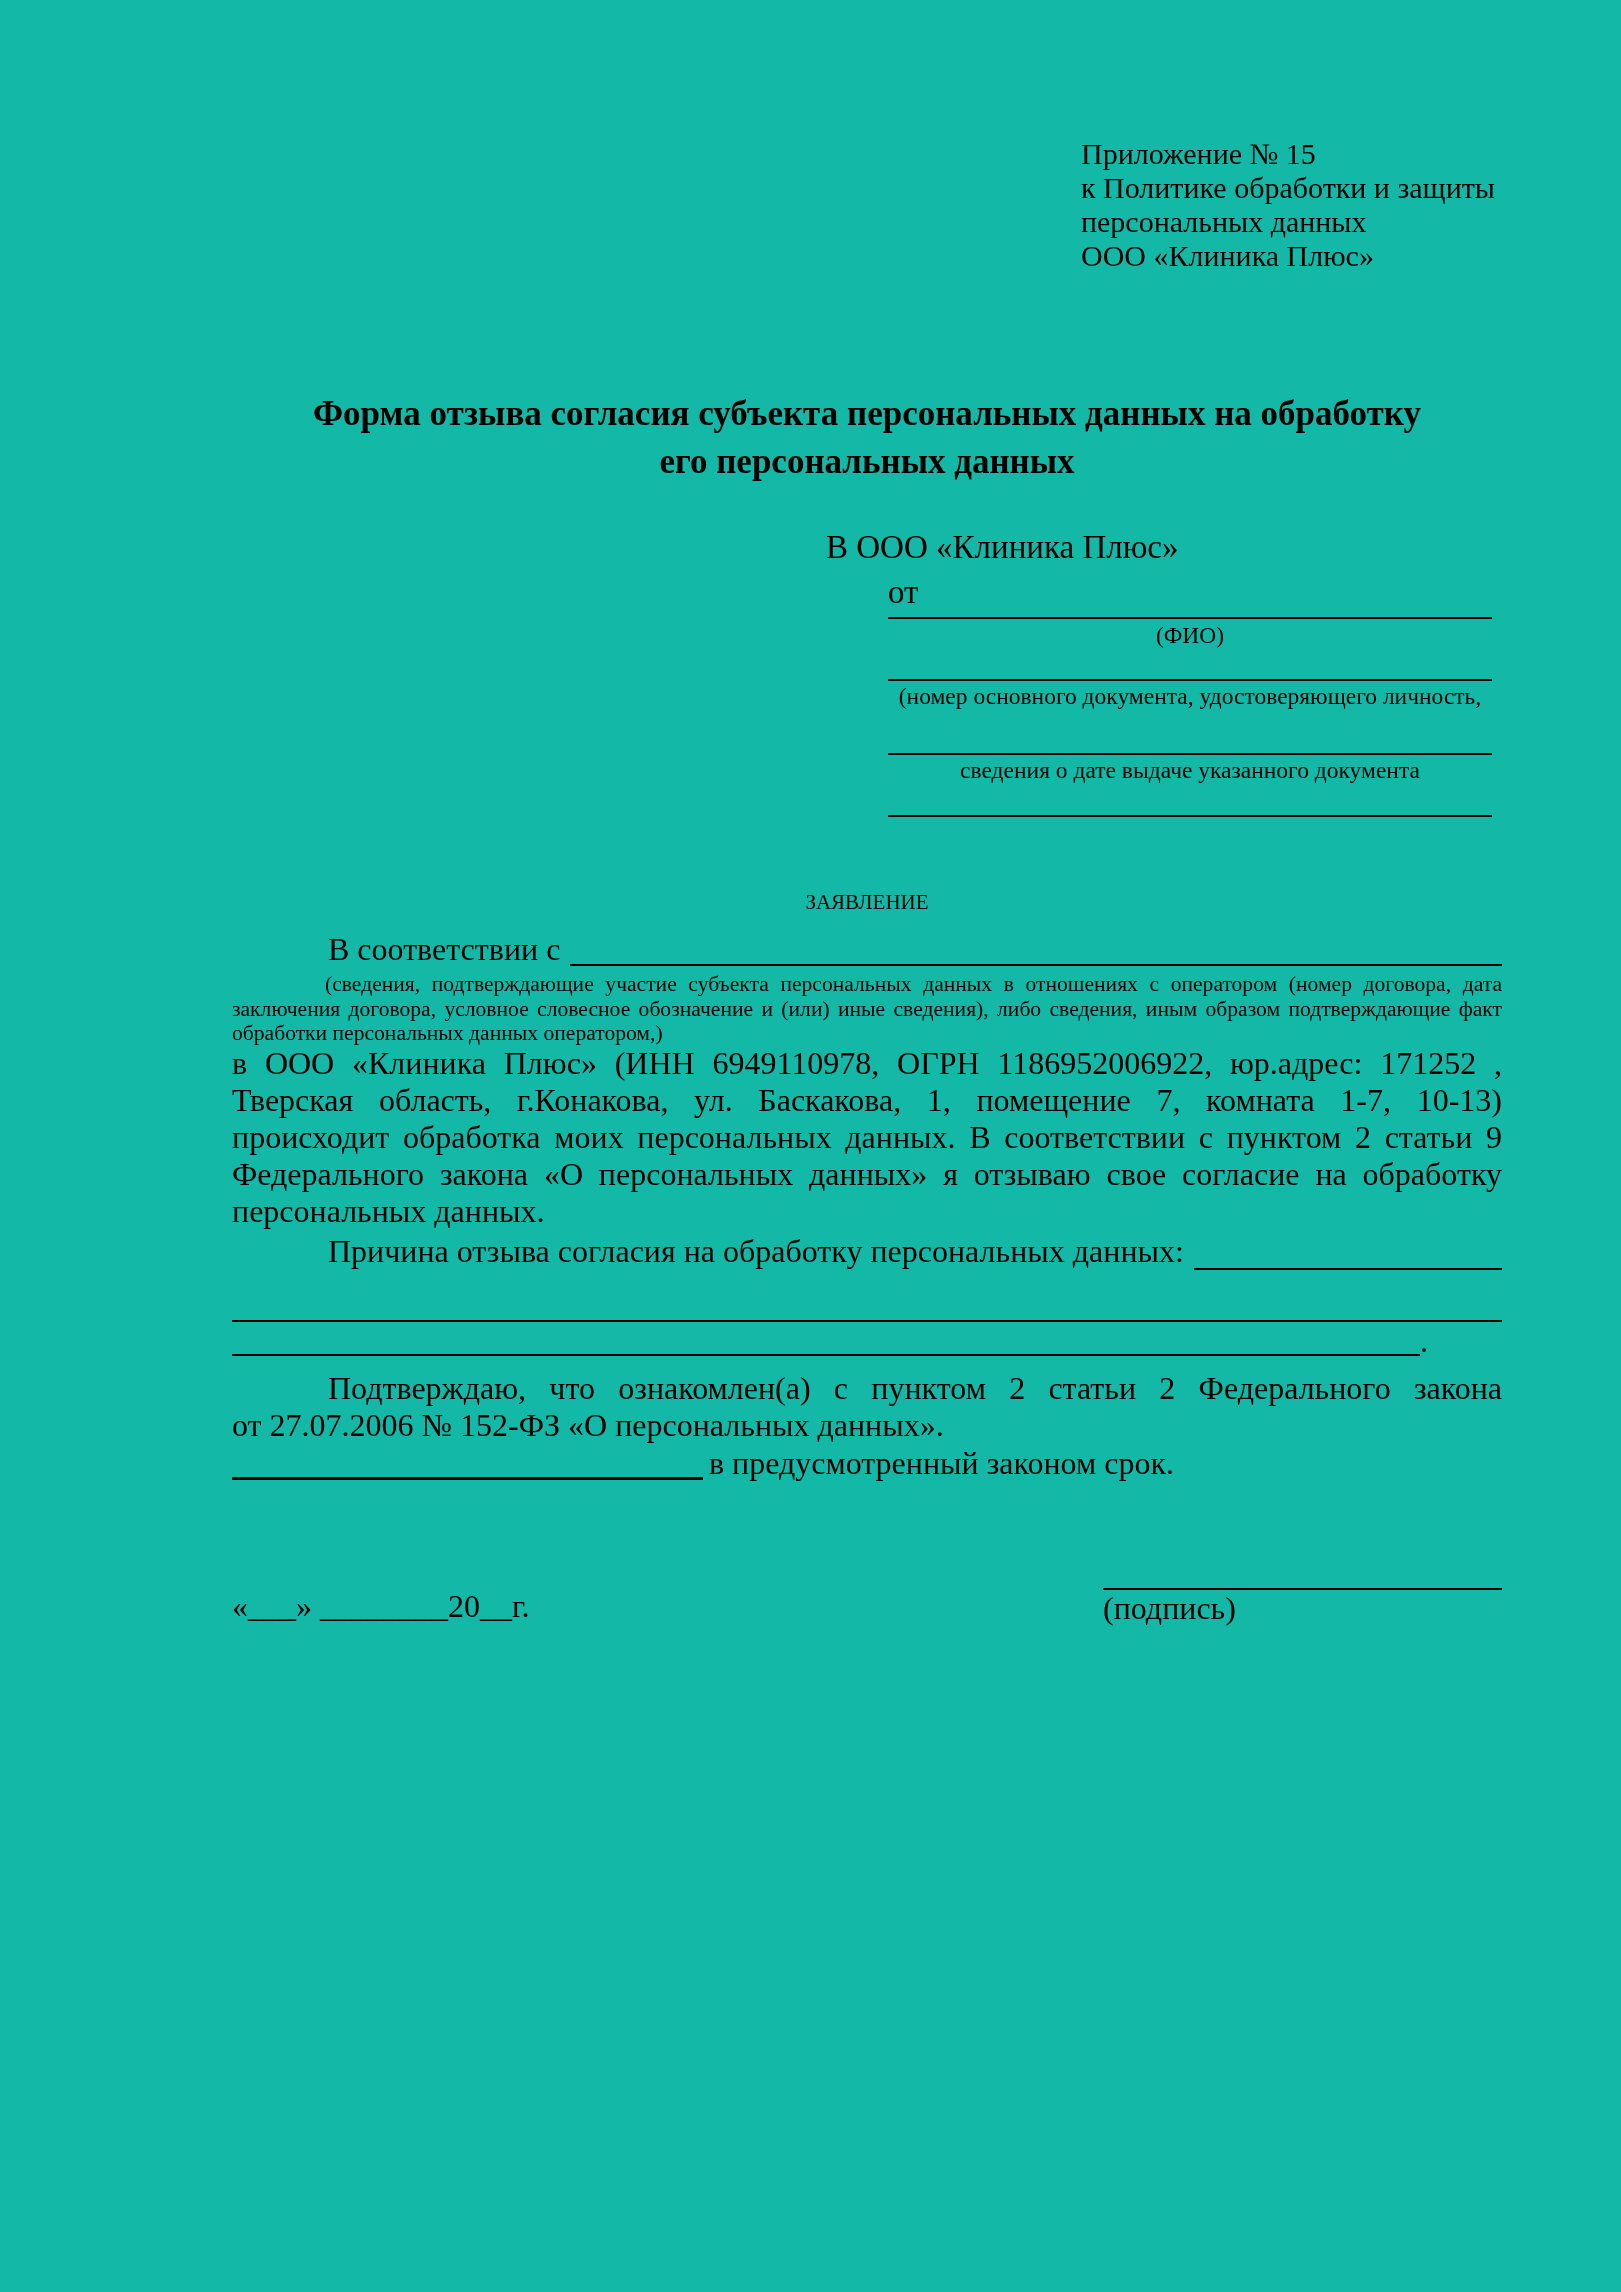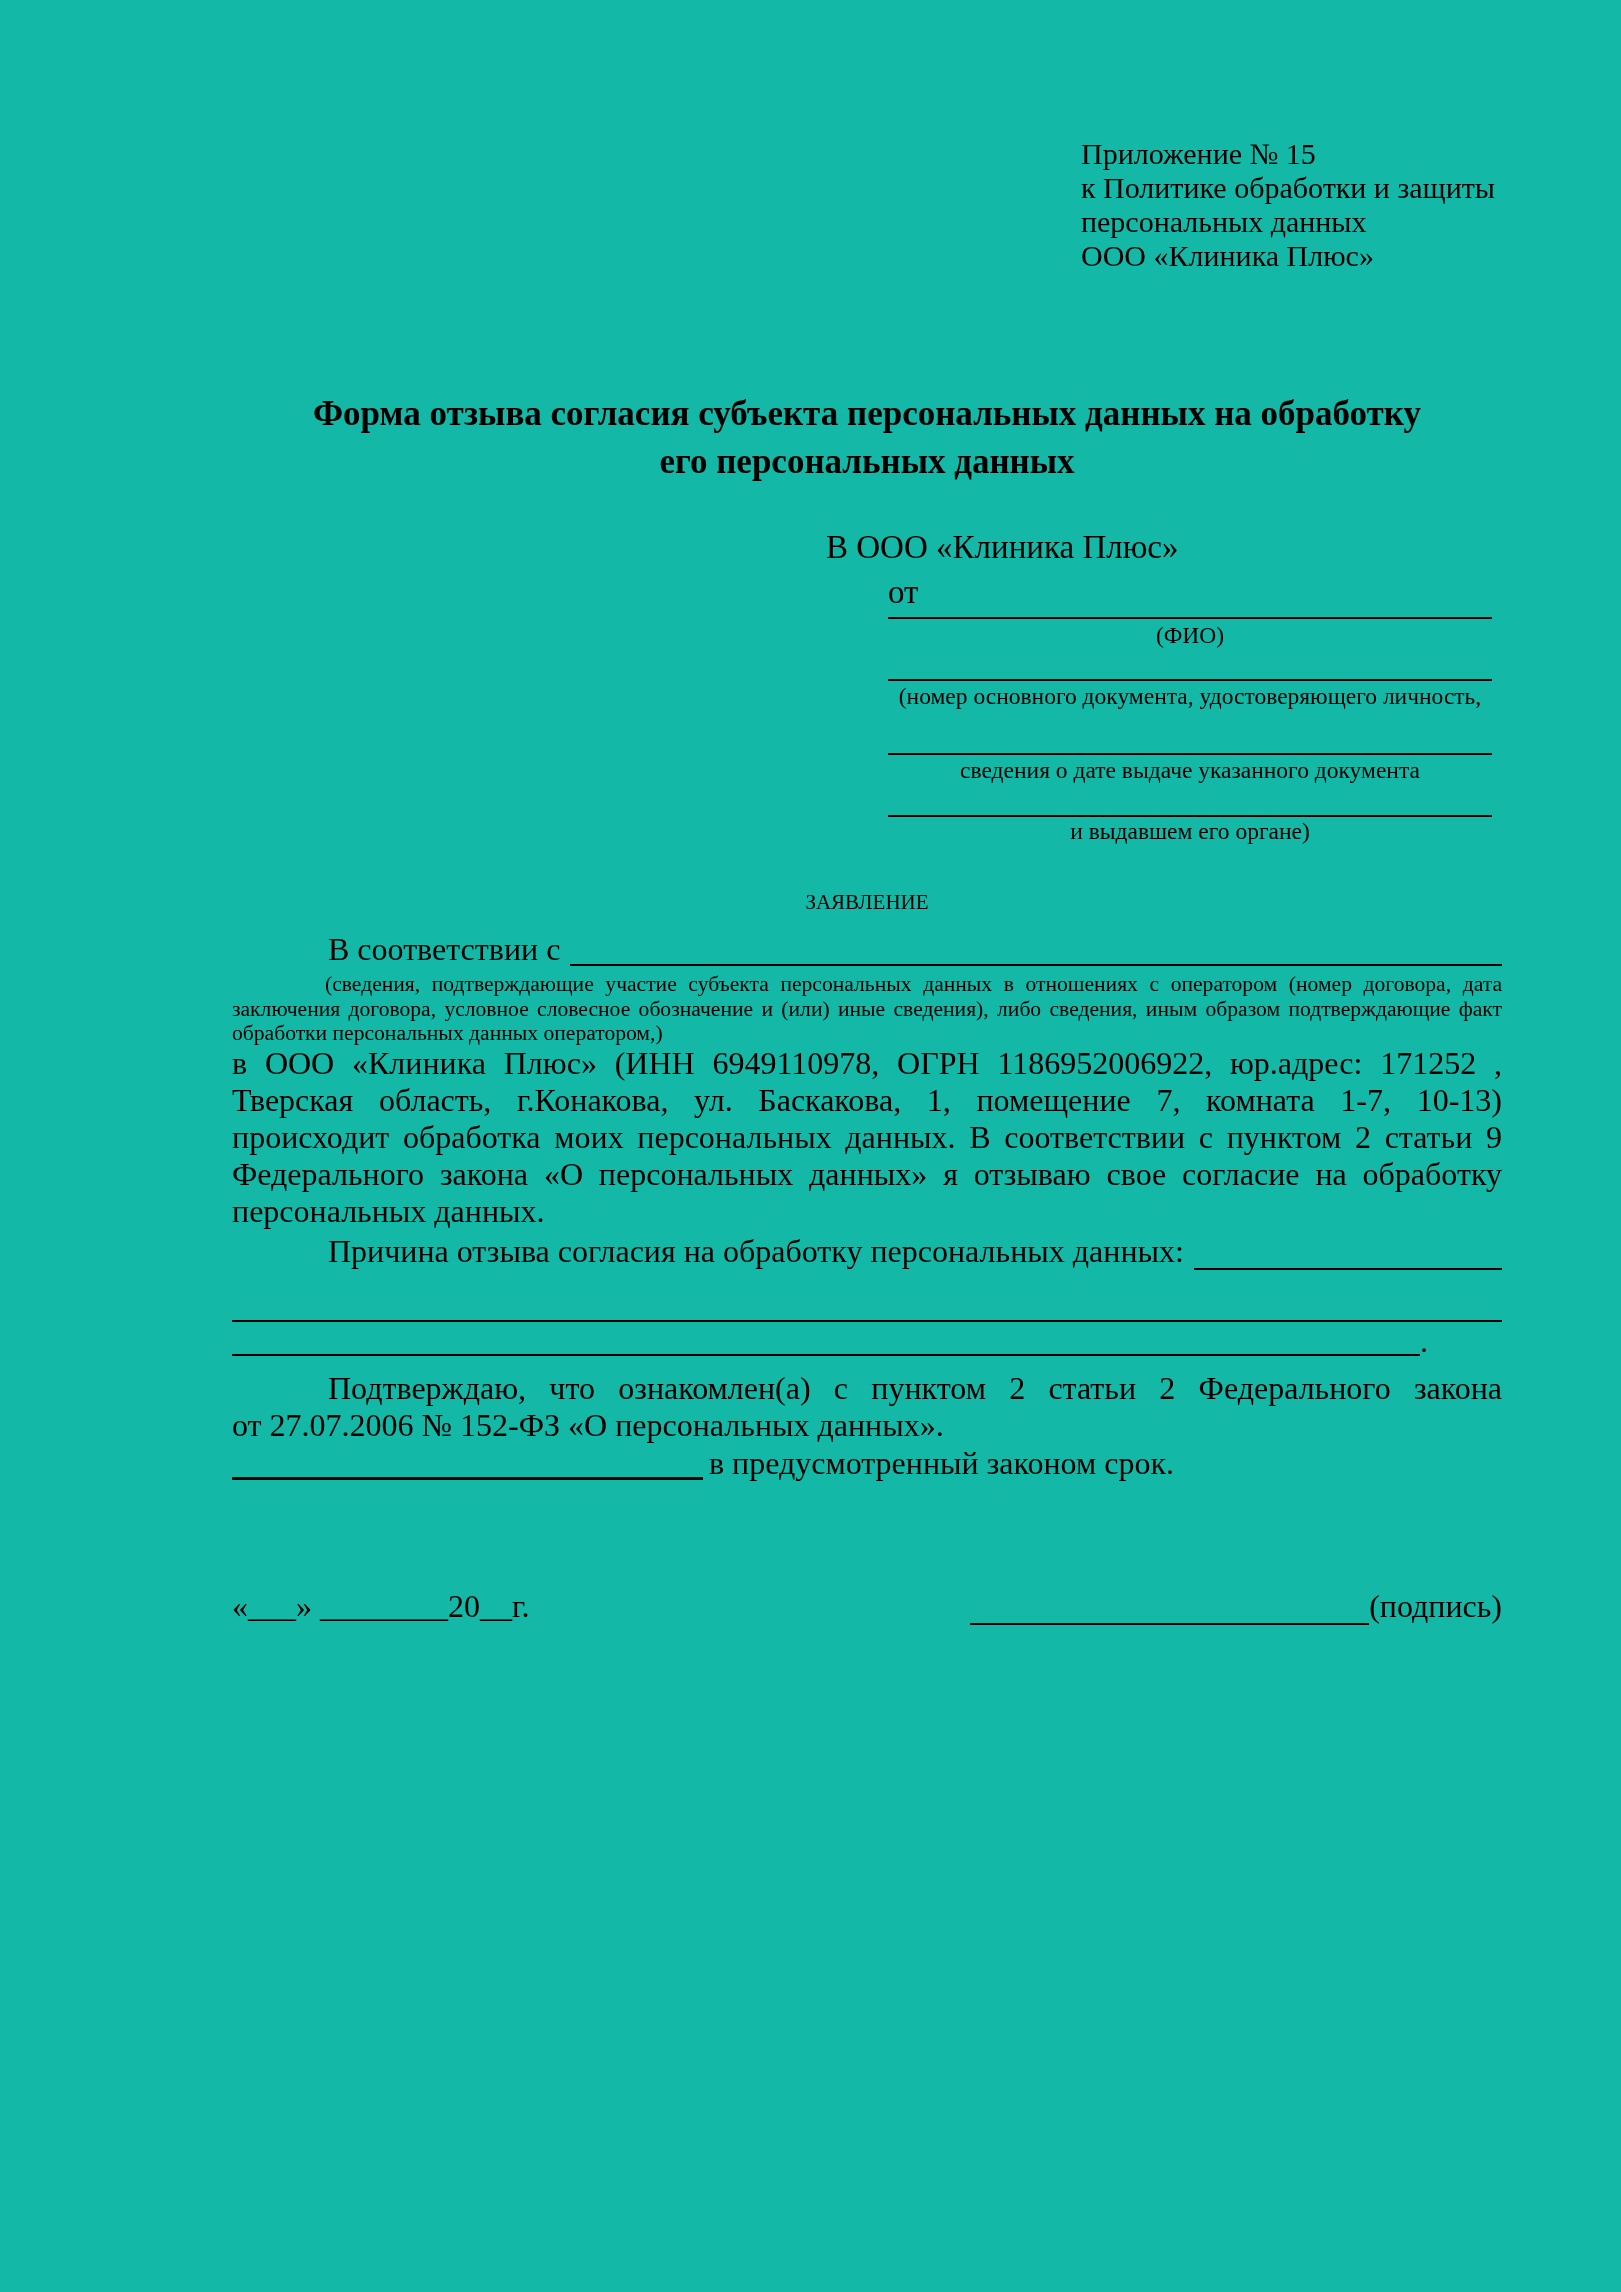--- a/index.html
+++ b/index.html
@@ -46,21 +46,21 @@
   .blank{border-bottom:2.9px solid #000;}
   .heavy{border-bottom:3.9px solid #000;}
 
   .confirm{left:232px;top:1370px;width:1270px;font-size:32px;line-height:37px;}
   .reply{left:232px;top:1445px;width:1270px;font-size:32px;line-height:37px;}
   .reply-l2{display:flex;height:35px;}
   .addr-blank{width:471px;}
   .suffix{padding-left:5.9px;}
 
   .sig-row{left:232px;top:1588px;width:1270px;height:37px;display:flex;justify-content:space-between;font-size:32px;}
-  .sig-right{display:flex;}
+  .sig-right{display:flex;flex-direction:column;}
   .sig-blank{width:399px;}
 </style>
 </head>
 <body>
 
 <div class="page">
 
   <div class="abs header-block">
     <div>Приложение № 15</div>
     <div>к Политике обработки и защиты</div>
@@ -79,21 +79,20 @@
   <div class="abs fline f1"></div>
   <div class="abs fcap c1">(ФИО)</div>
 
   <div class="abs fline f2"></div>
   <div class="abs fcap c2">(номер основного документа, удостоверяющего личность,</div>
 
   <div class="abs fline f3"></div>
   <div class="abs fcap c3">сведения о дате выдаче указанного документа</div>
 
   <div class="abs fline f4"></div>
-  <div class="abs fcap c4">и выдавшем его органе)</div>
 
   <div class="abs heading">ЗАЯВЛЕНИЕ</div>
 
   <div class="abs intro flexline">
     <span class="indent">В соответствии с</span>
     <span class="fill"></span>
   </div>
 
   <div class="abs note">
     <div class="jl note-indent">(сведения, подтверждающие участие субъекта персональных данных в отношениях с оператором (номер договора, дата</div>

